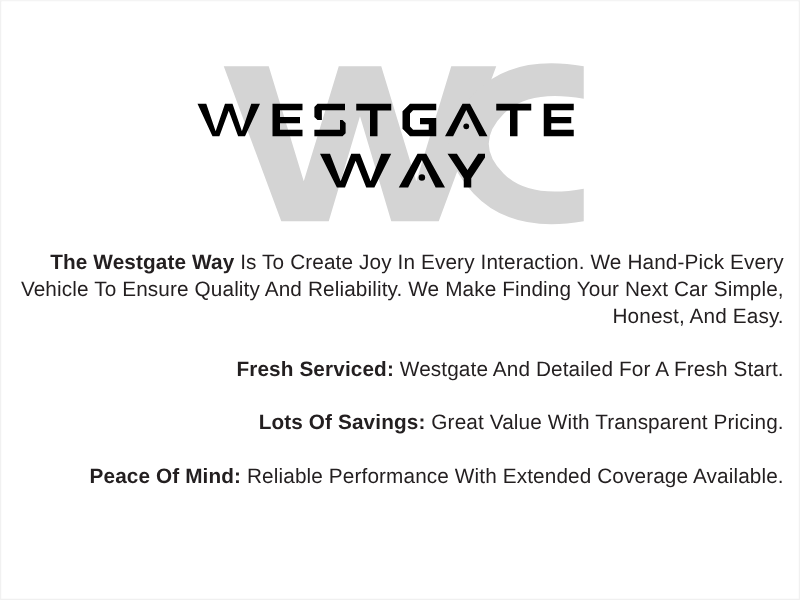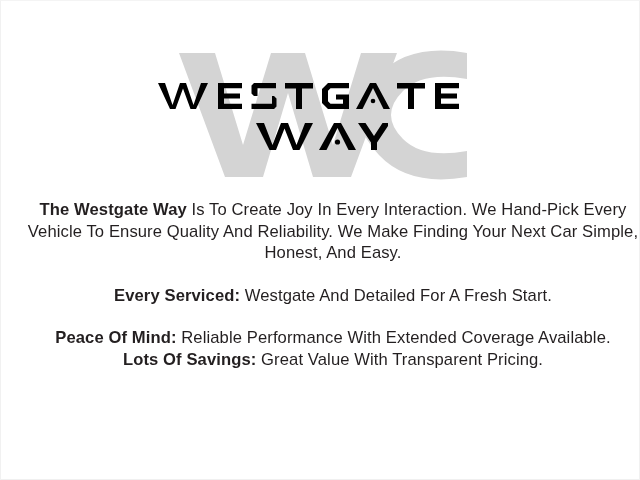--- a/index.html
+++ b/index.html
@@ -68,23 +68,22 @@
     display: block;
   }
   .lm-primary { margin-bottom: 2px; }
 
   
   #copy {
     position: absolute;
     left: 14px;
     top: 198px;
     width: 612px;
-    text-align: center;
+    text-align: right;
     color: #231f20;
-    margin-left: 12px;
   }
   .para {
     font-family: "Liberation Sans", sans-serif;
     font-size: 16.6px;
     line-height: 21.5px;
     letter-spacing: 0.1px;
     color: #231f20;
     margin: 0;
   }
   .para.intro { margin-bottom: 21px; }
@@ -152,21 +151,21 @@
         </g>
       </svg>
 
     </div>
   </div>
 
   <div id="copy">
 
     <p class="para intro"><span class="lead">The Westgate Way</span><span class="rest"> Is To Create Joy In Every Interaction. We Hand-Pick Every Vehicle To Ensure Quality And Reliability. We Make Finding Your Next Car Simple, Honest, And Easy.</span></p>
 
-    <p class="para feature"><span class="lead">Every Serviced:</span><span class="rest"> Westgate And Detailed For A Fresh Start.</span></p>
+    <p class="para feature"><span class="lead">Fresh Serviced:</span><span class="rest"> Westgate And Detailed For A Fresh Start.</span></p>
+
+    <p class="para feature"><span class="lead">Lots Of Savings:</span><span class="rest"> Great Value With Transparent Pricing.</span></p>
 
     <p class="para feature last"><span class="lead">Peace Of Mind:</span><span class="rest"> Reliable Performance With Extended Coverage Available.</span></p>
-
-    <p class="para feature"><span class="lead">Lots Of Savings:</span><span class="rest"> Great Value With Transparent Pricing.</span></p>
 
   </div>
 
 </div>
 
 </body></html>

